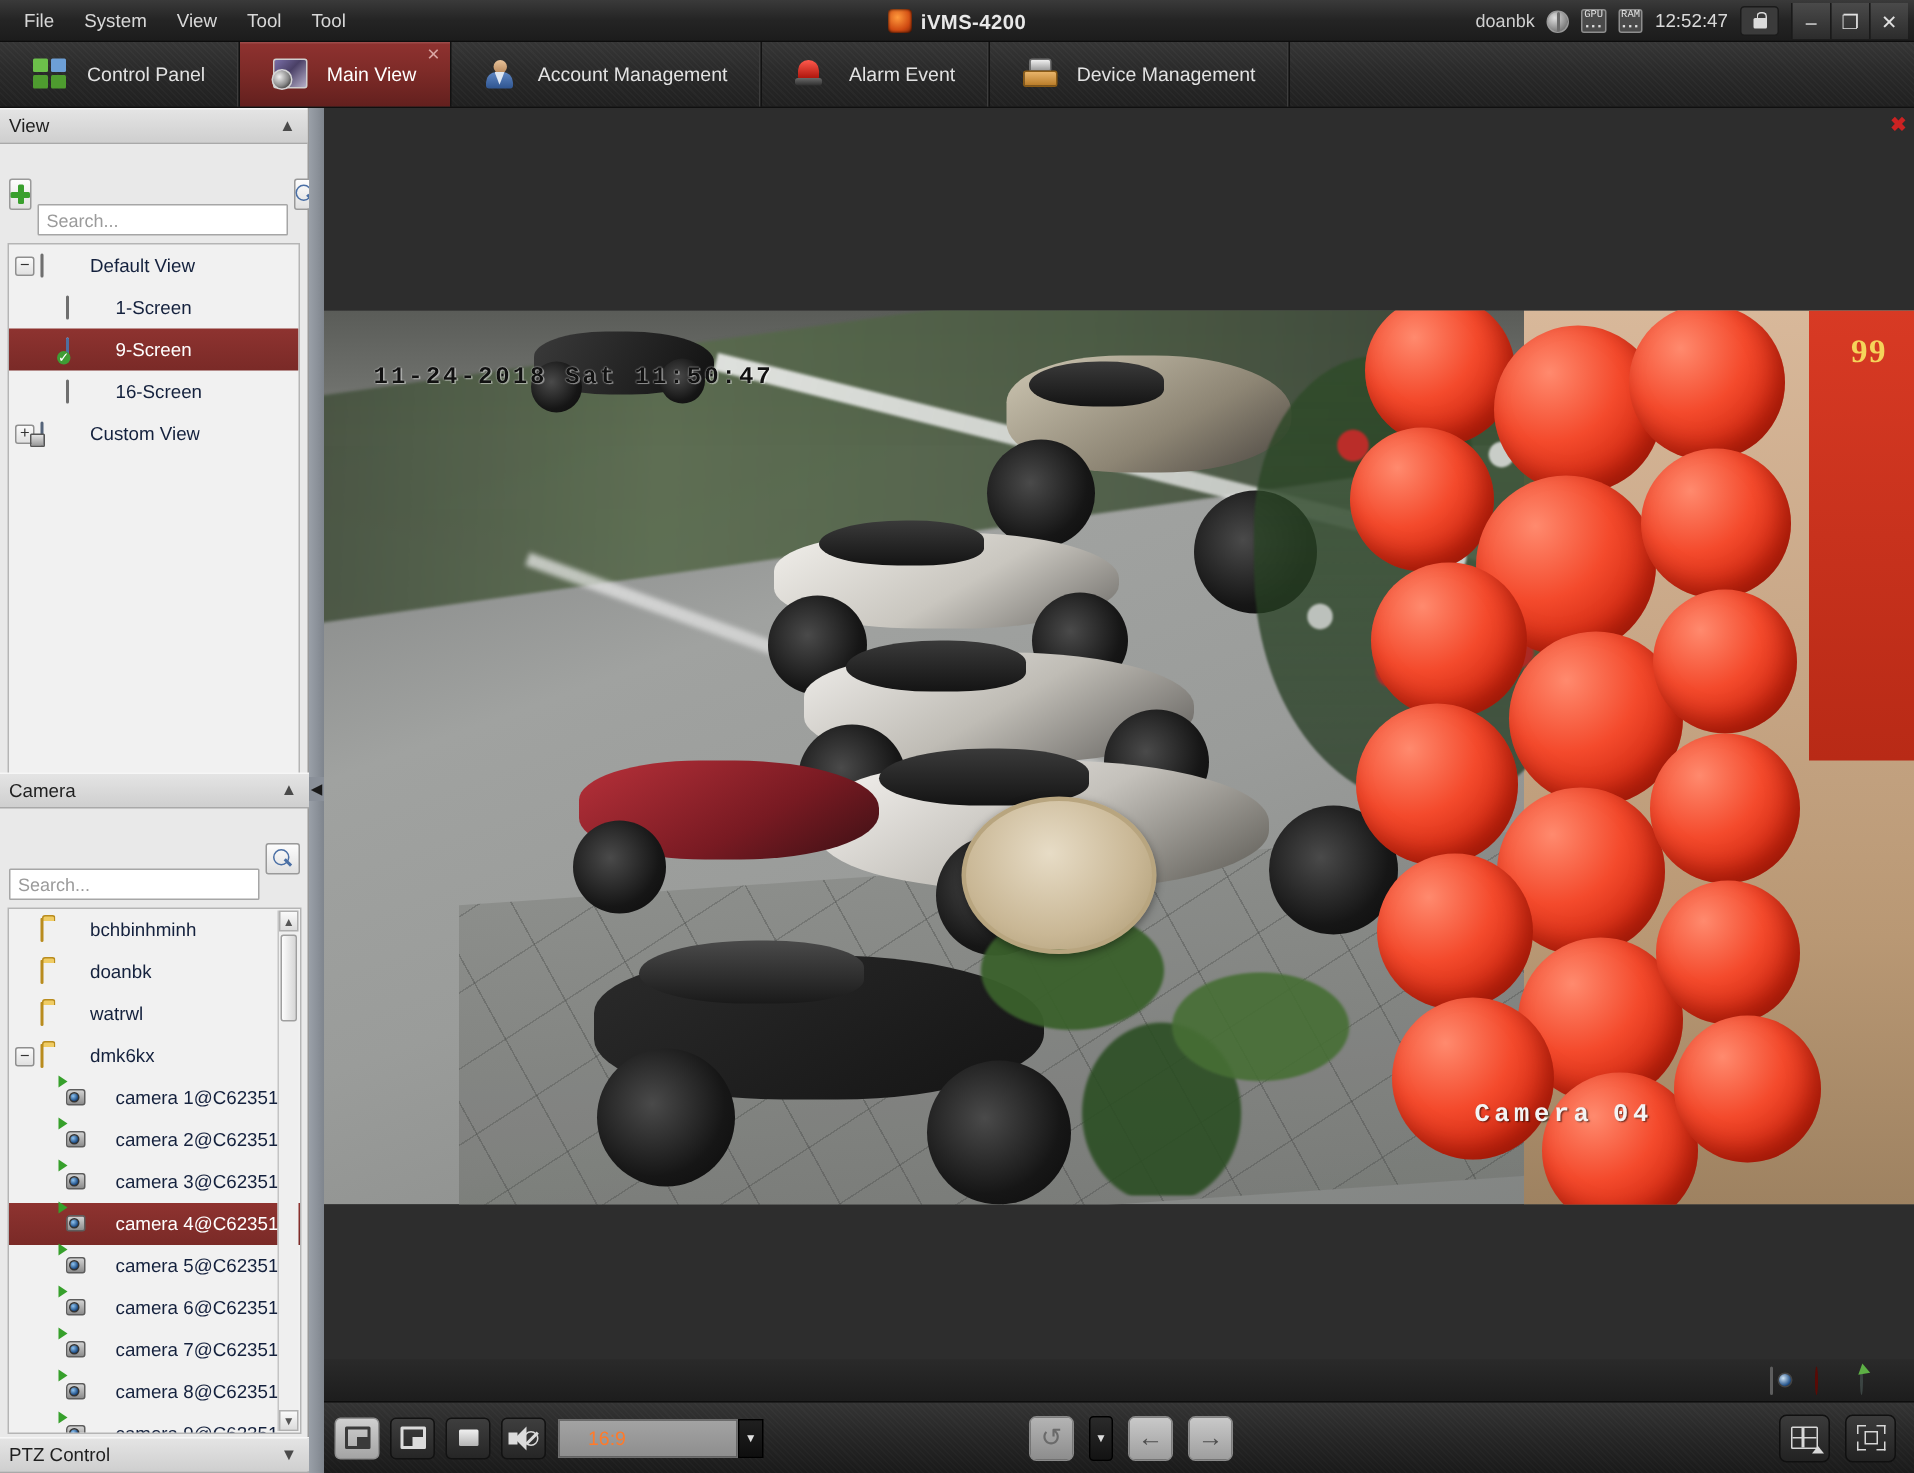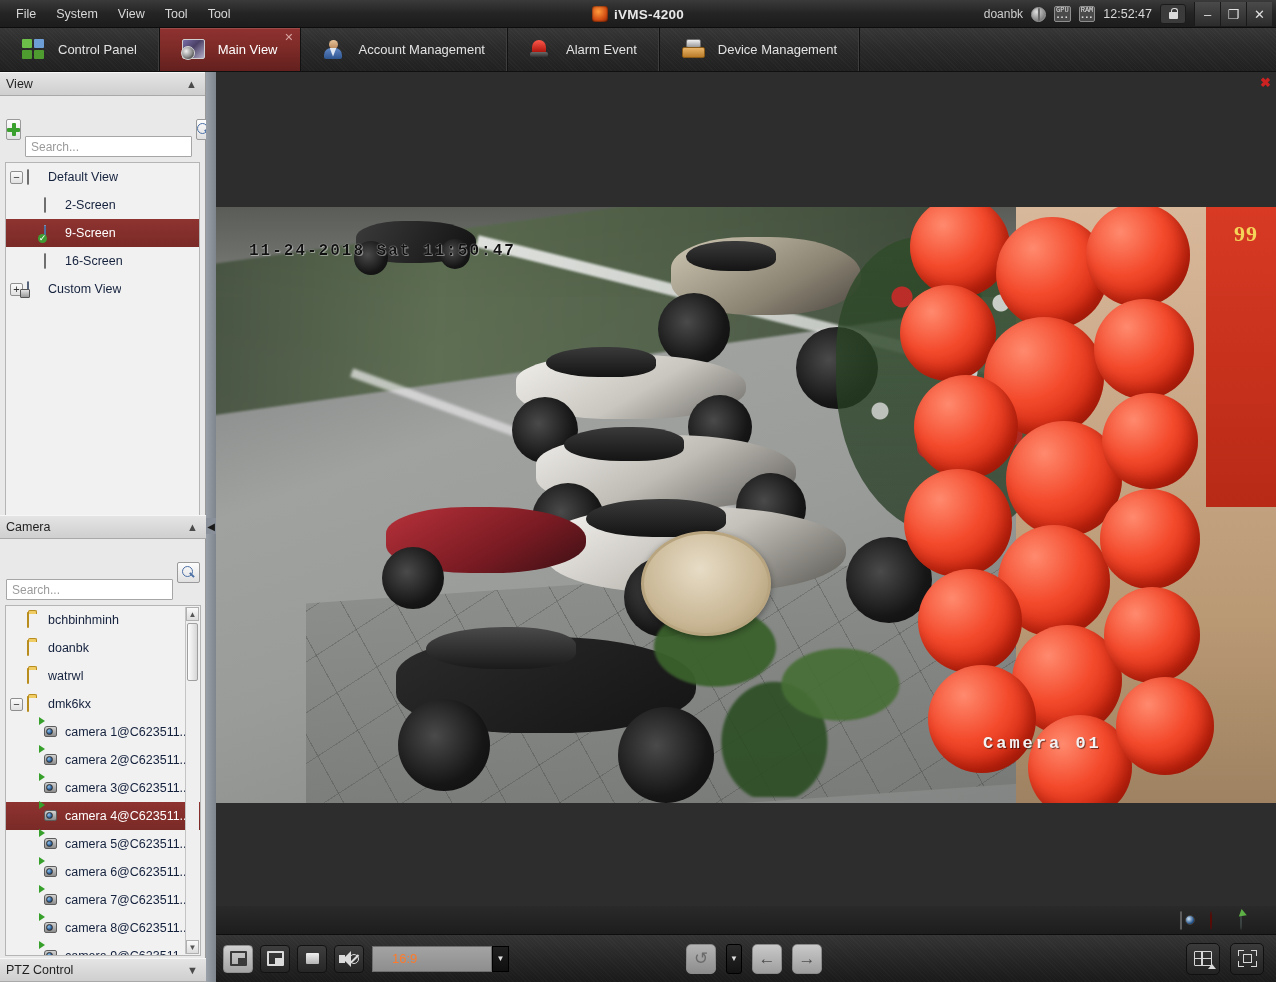--- a/index.html
+++ b/index.html
@@ -196,21 +196,21 @@
     background: linear-gradient(180deg,#8e3330 0%, #7a2a27 100%);
     color:#fff;
   }
   .twist {
     width:13px;height:13px;border:1px solid #8f8f8f;border-radius:2px;
     background:linear-gradient(180deg,#fbfbfb,#e0e0e0);
     display:flex;align-items:center;justify-content:center;
     font-size:11px;line-height:9px;color:#333;margin-right:4px;flex:0 0 13px;
   }
   .tspace{ width:17px; flex:0 0 17px; }
-  .tlabel{ margin-left:5px; overflow:hidden; text-overflow:ellipsis; }
+  .tlabel{ margin-left:17px; overflow:hidden; text-overflow:ellipsis; }
 
   
   .ticon{width:16px;height:15px;flex:0 0 16px;position:relative;}
   .ic-grid{border:1px solid #6f6f6f;background:#dcdcdc;width:16px;height:14px;border-radius:1px;
     background-image:linear-gradient(90deg,transparent 4px,#6f6f6f 4px 5px,transparent 5px 9px,#6f6f6f 9px 10px,transparent 10px),
       linear-gradient(180deg,transparent 4px,#6f6f6f 4px 5px,transparent 5px 9px,#6f6f6f 9px 10px,transparent 10px);}
   .ic-1s{border:1px solid #6f6f6f;background:#e8e8e8;width:15px;height:13px;border-radius:1px;
     box-shadow: inset 0 0 0 2px #fff;}
   .ic-4s{border:1px solid #6f6f6f;background:#e2e2e2;width:15px;height:13px;border-radius:1px;
     background-image:linear-gradient(90deg,transparent 6px,#6f6f6f 6px 7px,transparent 7px),
@@ -582,21 +582,21 @@
   <div class="treebox" id="view-tree">
     <div class="trow">
       <span class="twist">−</span>
       <span class="ticon"><span class="ic-grid"></span></span>
       <span class="tlabel">Default View</span>
     </div>
     <div class="trow">
       <span class="tspace"></span>
         <span class="tspace"></span>
       <span class="ticon"><span class="ic-4s"></span></span>
-      <span class="tlabel">2-Screen</span>
+      <span class="tlabel">1-Screen</span>
     </div>
     <div class="trow selected">
       <span class="tspace"></span>
         <span class="tspace"></span>
       <span class="ticon"><span class="ic-9s"></span></span>
       <span class="tlabel">9-Screen</span>
     </div>
     <div class="trow">
       <span class="tspace"></span>
         <span class="tspace"></span>
@@ -783,21 +783,21 @@
       <span class="bl" style="left:216px;top:380px;width:96px;height:96px;"></span>
       <span class="bl" style="left:40px;top:458px;width:108px;height:108px;"></span>
       <span class="bl" style="left:140px;top:508px;width:104px;height:104px;"></span>
       <span class="bl" style="left:228px;top:470px;width:98px;height:98px;"></span>
     </div>
 
     <div class="sc" id="greenery"></div>
     <div class="sc" id="drum"></div>
 
     <div id="osd-time">11-24-2018 Sat 11:50:47</div>
-    <div id="osd-cam">Camera 01</div>
+    <div id="osd-cam">Camera 04</div>
   </div>
 
   <div id="videoarea-status">
     <span class="st-ico"><span class="ic-snap"></span></span>
     <span class="st-ico"><span class="ic-rec"></span></span>
     <span class="st-ico"><span class="ic-ptz"></span></span>
   </div>
 </div>
 
 <div id="bottombar">

